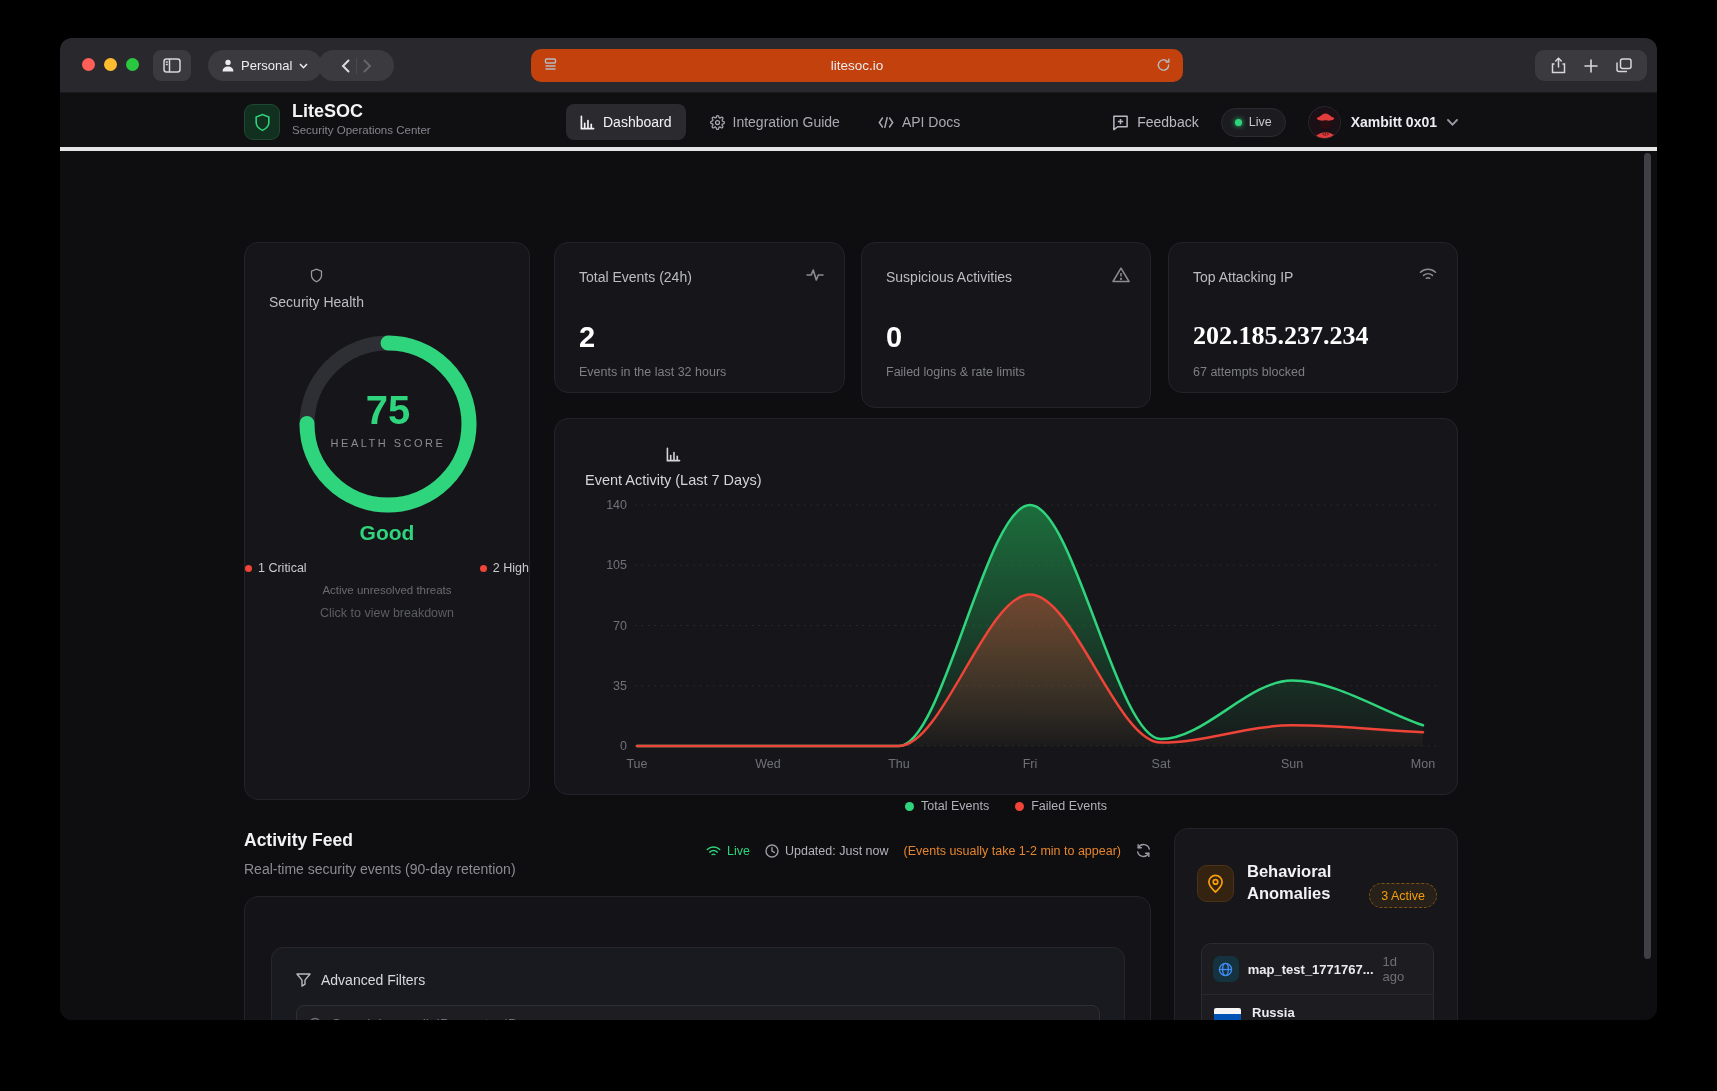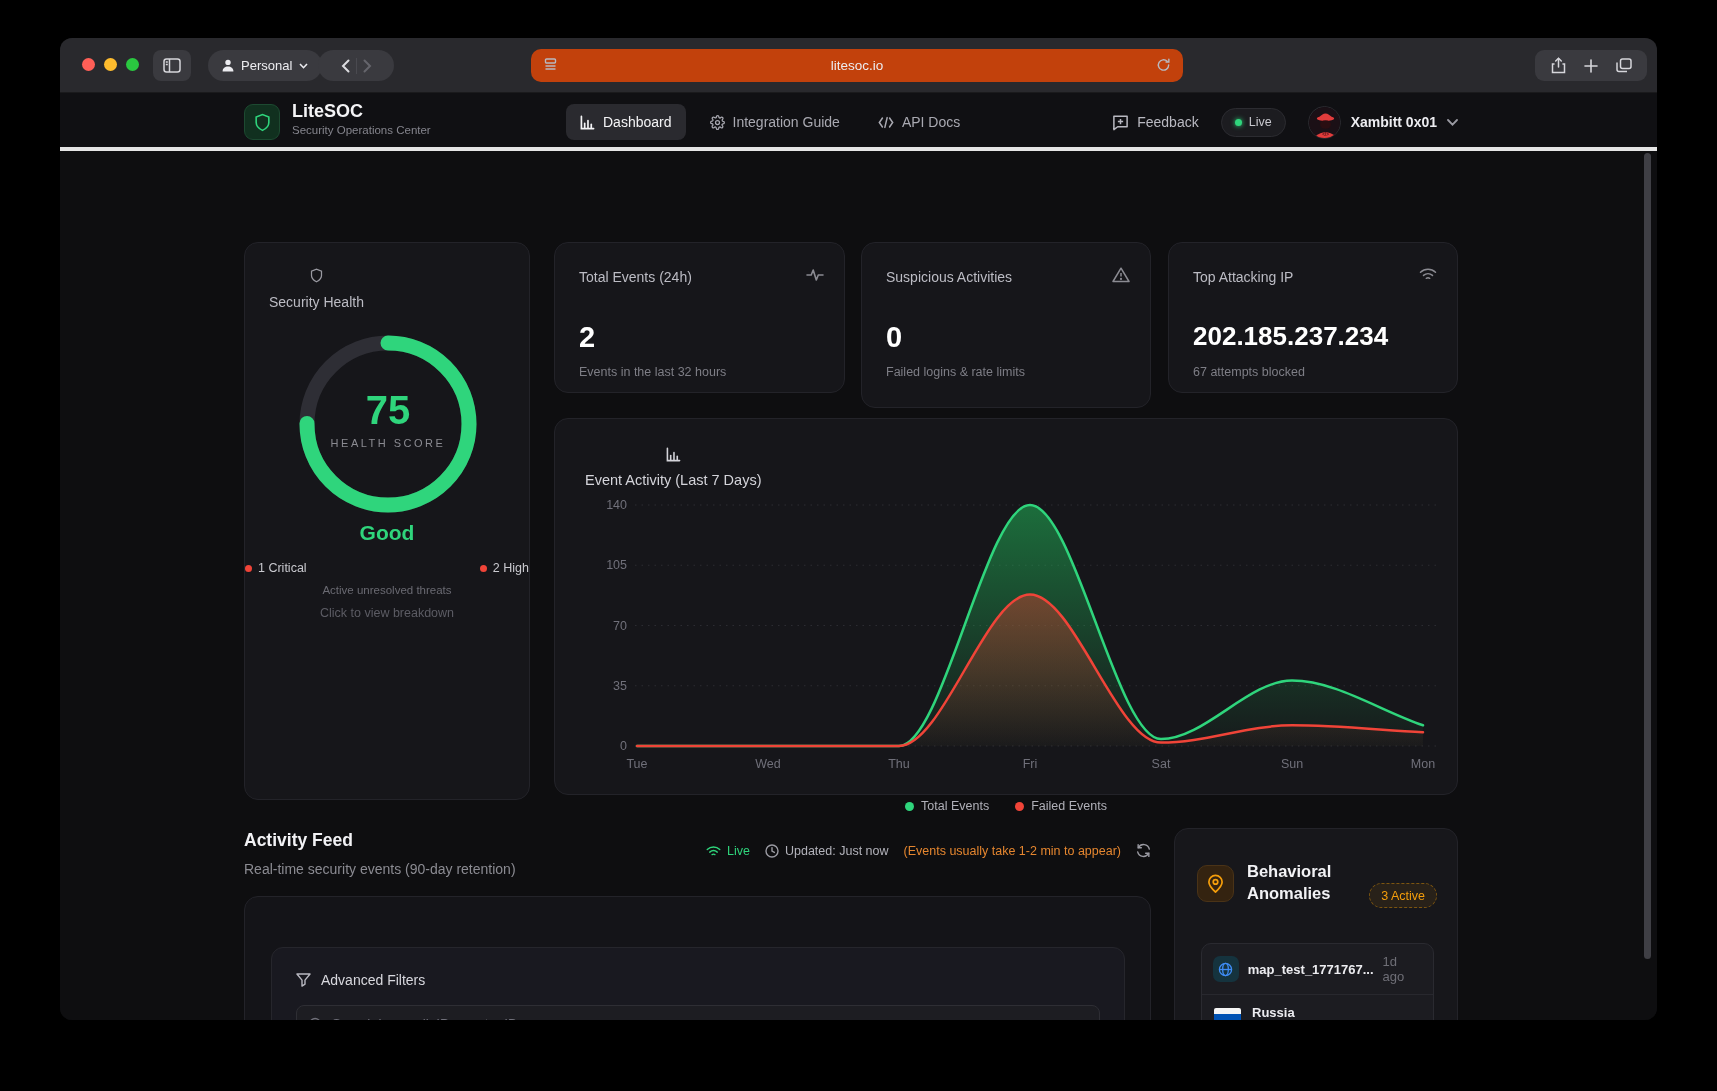--- a/index.html
+++ b/index.html
@@ -300,21 +300,21 @@
 
     <div class="card stat" style="left:1108px;top:149px;width:290px;height:151px;">
       <div class="card-title">
             <span>Top Attacking IP</span>
           </div>
       <svg class="stat-icon" width="18" height="14" viewBox="0 0 18 14" fill="none" stroke="currentColor" stroke-width="1.5" stroke-linecap="round">
             <path d="M1.5 5.2a11 11 0 0 1 15 0"></path>
             <path d="M4.5 8.4a7 7 0 0 1 9 0"></path>
             <path d="M7.3 11.3a3.2 3.2 0 0 1 3.4 0"></path>
           </svg>
-      <div class="value" style="font-size:26px;">202.185.237.234</div>
+      <div class="value" style="font-size:26px;font-family:Liberation Serif, serif;">202.185.237.234</div>
       <div class="sub">67 attempts blocked</div>
     </div>
 
     <div class="card" style="left:494px;top:325px;width:904px;height:377px;">
       <div class="chart-title card-title">
         <svg width="15" height="15" viewBox="0 0 16 16" fill="none" stroke="currentColor" stroke-width="1.7" stroke-linecap="round">
               <path d="M1.5 1.5v13h13"></path>
               <line x1="5" y1="14" x2="5" y2="9"></line>
               <line x1="8.5" y1="14" x2="8.5" y2="6"></line>
               <line x1="12" y1="14" x2="12" y2="10"></line>

